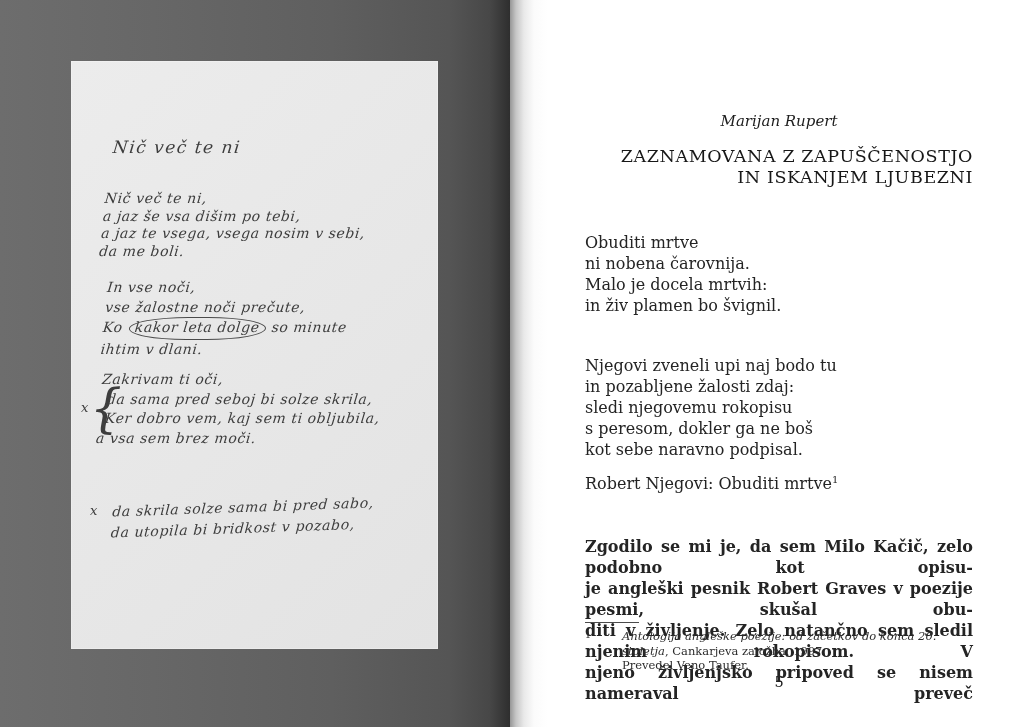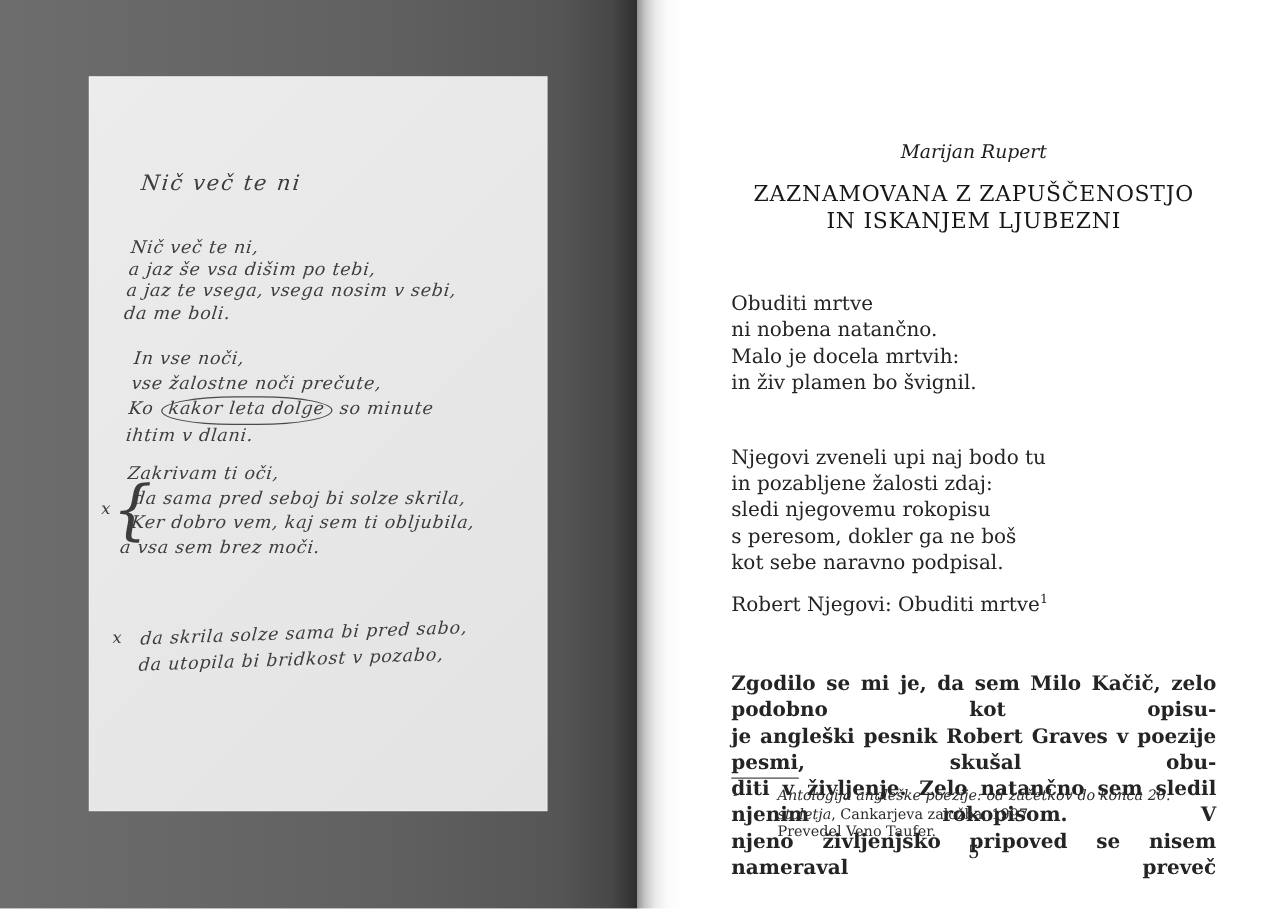--- a/index.html
+++ b/index.html
@@ -56,21 +56,21 @@
   }
   .hw-addition{transform:skewX(-6deg) rotate(-2deg);}
   
   .right-side{
     position:absolute;left:510px;top:0;width:612px;height:727px;
     background:linear-gradient(to right,#969696 0px,#c6c6c6 6px,#e9e9e9 14px,#fbfbfb 24px,#ffffff 38px);
     color:#222222;
   }
   .col{position:absolute;left:75px;width:388px;}
   .author-line{top:112px;text-align:center;font-style:italic;font-size:15px;color:#1d1d1d;}
-  .page-title{top:146px;text-align:center;font-size:17.5px;line-height:21px;letter-spacing:0.6px;color:#171717;}
+  .page-title{top:146px;text-align:right;font-size:17.5px;line-height:21px;letter-spacing:0.6px;color:#171717;}
   .poem{font-size:16px;line-height:21px;color:#242424;}
   .poem-1{top:232px;}
   .poem-2{top:355px;}
   .attribution{top:474px;font-size:16px;color:#242424;}
   .attribution sup,.footnote sup{font-size:10px;}
   .prose{top:536px;font-size:16px;line-height:21px;color:#242424;font-weight:bold;}
   .prose .jline{text-align:justify;text-align-last:justify;}
   .fn-rule{
     position:absolute;left:75px;top:622px;width:54px;height:0;
     border-top:1px solid #4b4b4b;
@@ -128,21 +128,21 @@
 
     <div class="col author-line">Marijan Rupert</div>
 
     <div class="col page-title">
       <div>ZAZNAMOVANA Z ZAPUŠČENOSTJO</div>
       <div>IN ISKANJEM LJUBEZNI</div>
     </div>
 
     <div class="col poem poem-1">
       <div>Obuditi mrtve</div>
-      <div>ni nobena natančno.</div>
+      <div>ni nobena čarovnija.</div>
       <div>Malo je docela mrtvih:</div>
       <div>in živ plamen bo švignil.</div>
     </div>
 
     <div class="col poem poem-2">
       <div>Njegovi zveneli upi naj bodo tu</div>
       <div>in pozabljene žalosti zdaj:</div>
       <div>sledi njegovemu rokopisu</div>
       <div>s peresom, dokler ga ne boš</div>
       <div>kot sebe naravno podpisal.</div>

